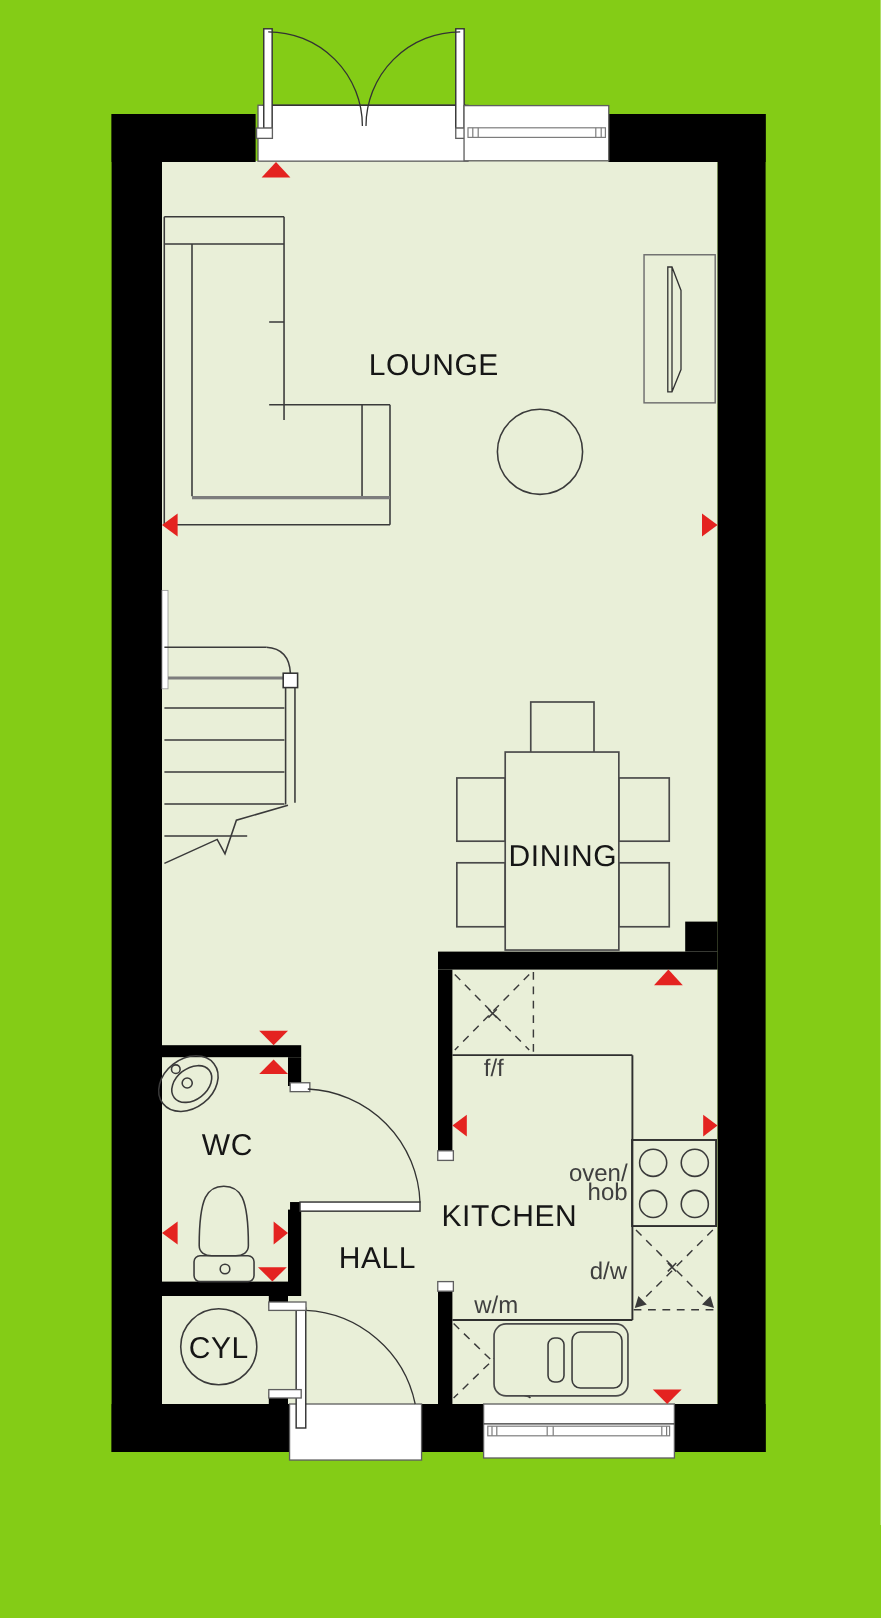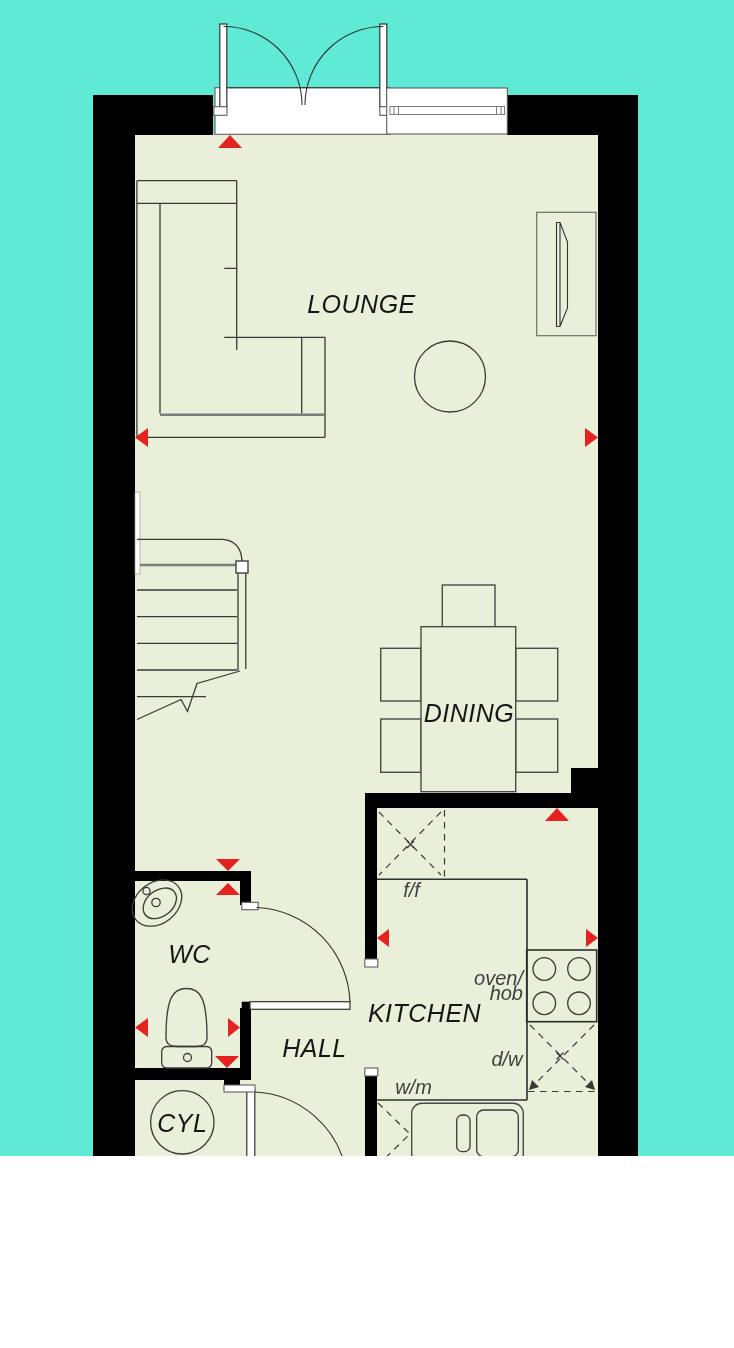--- a/index.html
+++ b/index.html
@@ -1,16 +1,16 @@
 <!DOCTYPE html>
 <html><head>
 <meta charset="utf-8">
 <style>
   html,body{margin:0;padding:0;background:#fff;}
-  #stage{position:relative;width:734px;height:1156px;background:#5eead4;overflow:hidden;font-style:italic;}
+  #stage{position:relative;width:734px;height:1348px;background:#84cc16;overflow:hidden;}
   svg{position:absolute;left:0;top:0;}
   .s1{fill:none;stroke:#3a3a3a;stroke-width:1.3;}
   .s3{fill:none;stroke:#2f2f2f;stroke-width:1.6;}
   .sg{fill:none;stroke:#6e6e6e;stroke-width:1.2;}
   .rail{fill:none;stroke:#7d7d7d;stroke-width:2.6;}
   .wfr{fill:#ffffff;stroke:#5f5f5f;stroke-width:1.1;}
   .leaf{fill:#ffffff;stroke:#333333;stroke-width:1.2;}
   .arc{fill:none;stroke:#333333;stroke-width:1.1;}
   .dsh{fill:none;stroke:#3a3a3a;stroke-width:1.2;stroke-dasharray:6.5 5.5;}
   .grnl{fill:#e9efd8;stroke:#4a4a4a;stroke-width:1.4;}

